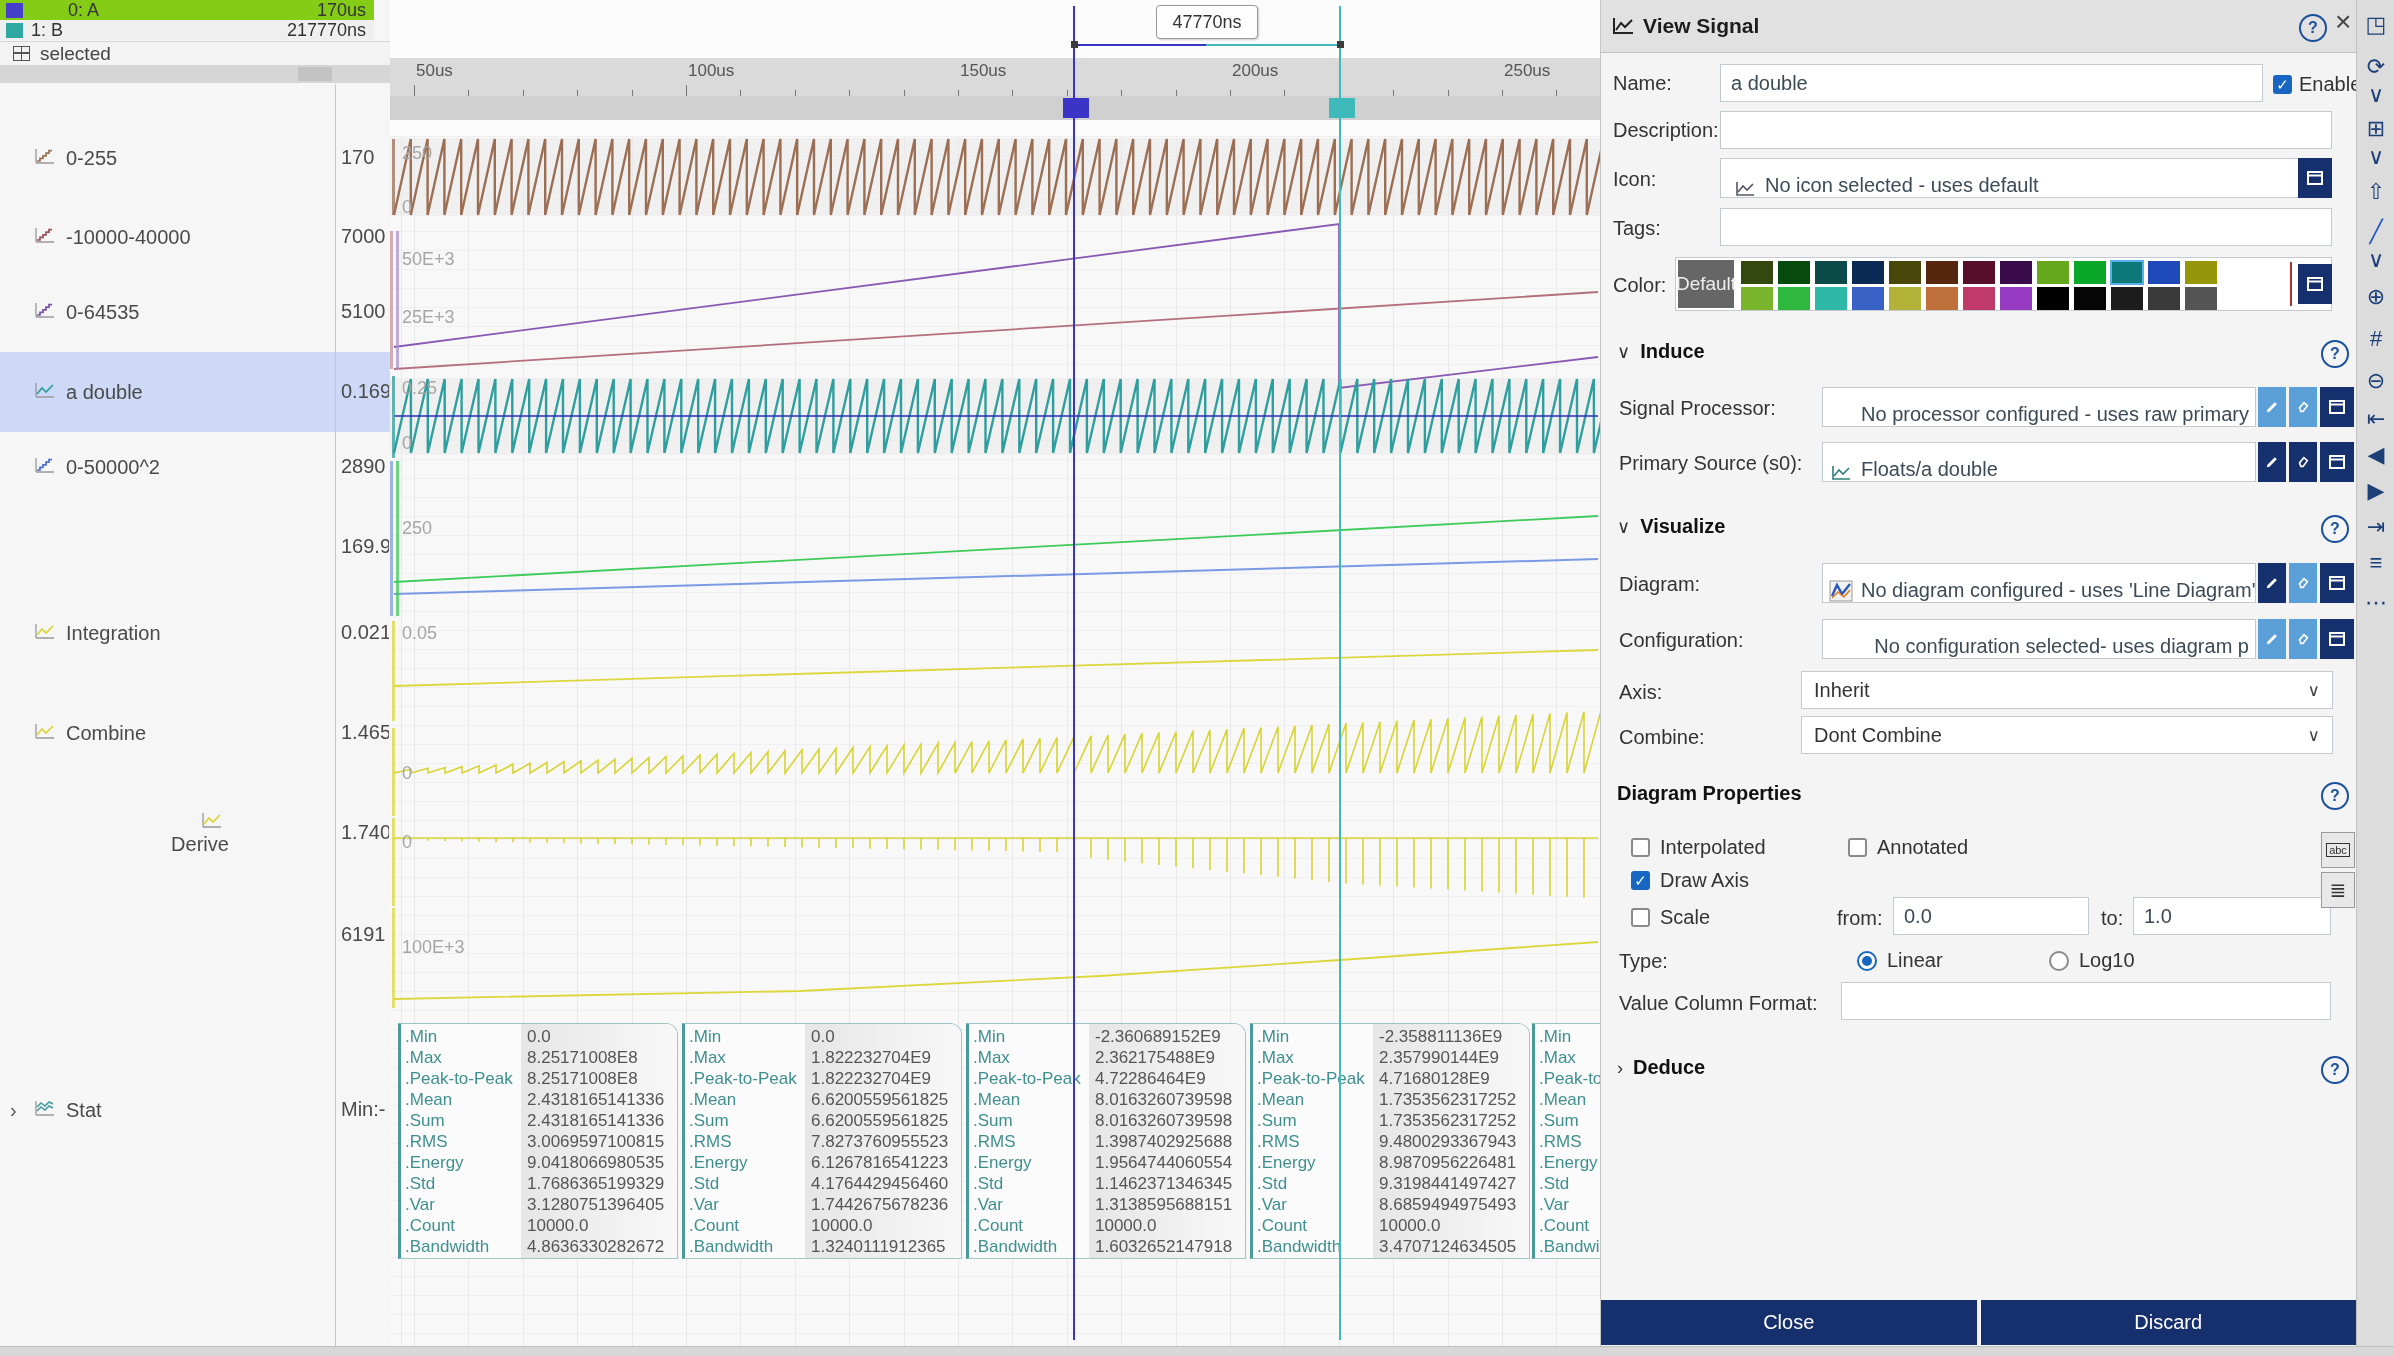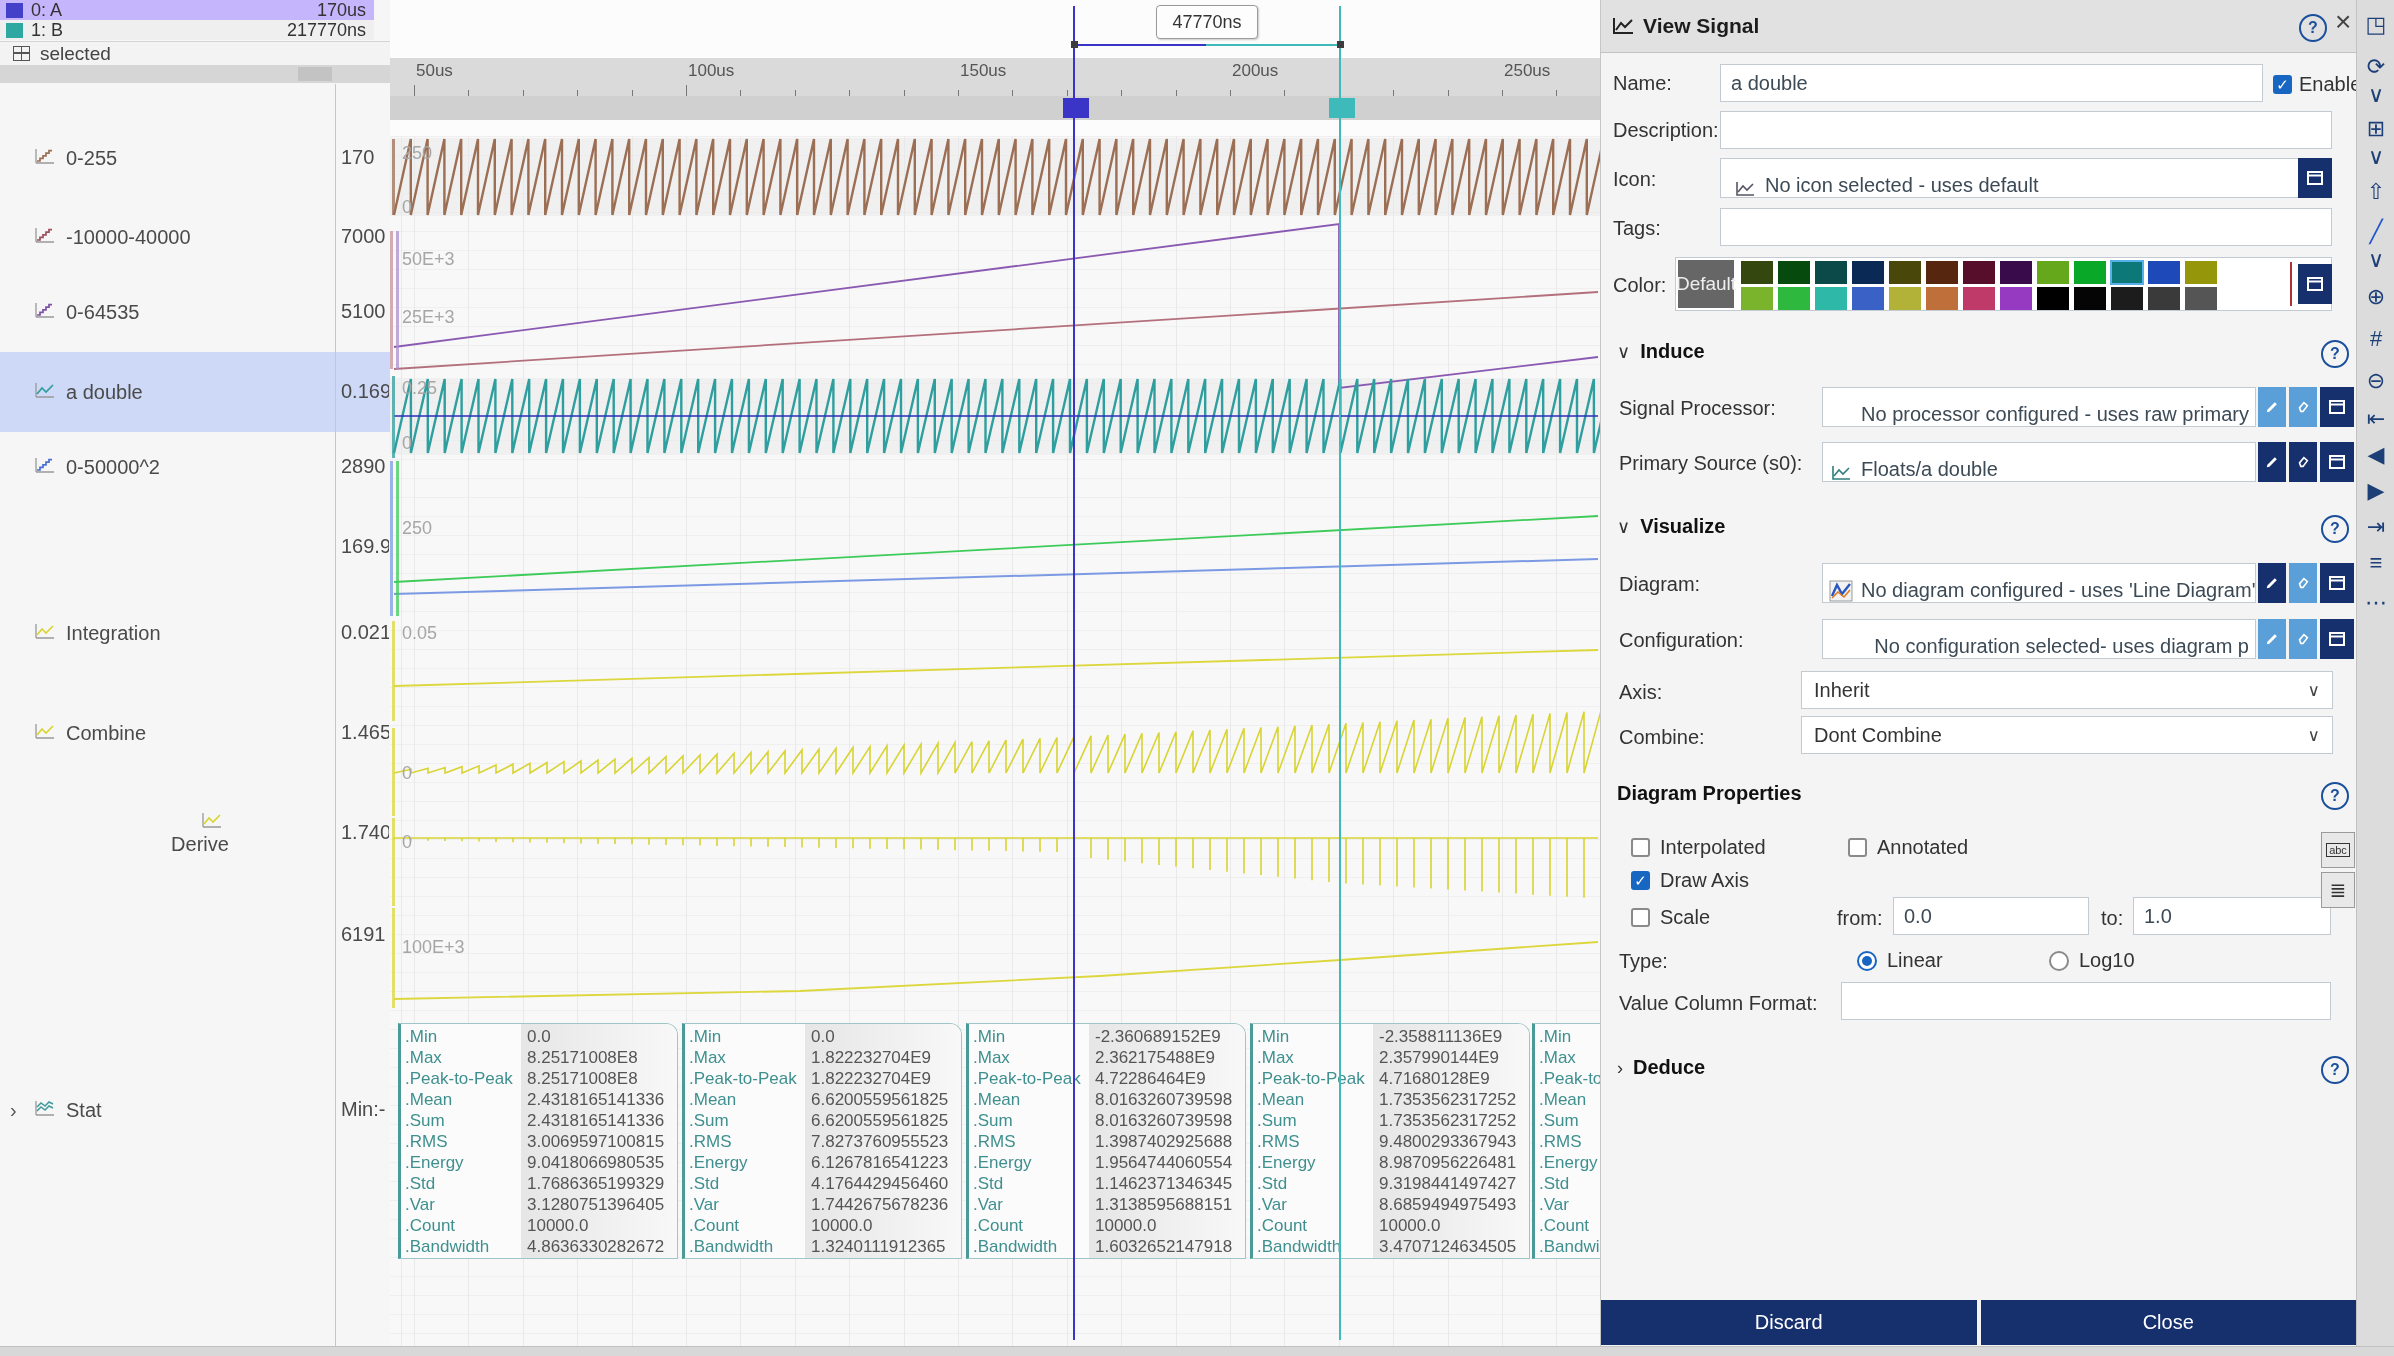--- a/index.html
+++ b/index.html
@@ -5,21 +5,21 @@
   html,body{margin:0;padding:0;}
   body{width:2394px;height:1356px;position:relative;overflow:hidden;
        font-family:"Liberation Sans",sans-serif;background:#f4f4f4;color:#333;}
   .abs{position:absolute;}
 
   
   #sidebar{left:0;top:0;width:390px;height:1346px;background:#f6f6f6;border-right:1px solid #bbb;}
   .cursor-row{position:absolute;left:0;width:374px;height:20px;display:flex;align-items:center;font-size:18px;color:#333;}
   .cursor-row .sw{width:17px;height:15px;margin:0 8px 0 6px;}
   .cursor-row .cv{margin-left:auto;padding-right:8px;}
-  #cursor-row-a{top:0;background:#c4b5fd;}
+  #cursor-row-a{top:0;background:#84cc16;gap:37px;}
   #cursor-row-b{top:20px;background:#efefef;}
   #numeric-header{top:41px;left:0;width:390px;height:23px;background:#f3f3f3;border-top:1px solid #d5d5d5;border-bottom:1px solid #e0e0e0;display:flex;align-items:center;font-size:19px;color:#444;}
   .grid-ico{width:15px;height:13px;border:1.5px solid #555;margin:0 10px 0 13px;position:relative;}
   .grid-ico:before{content:"";position:absolute;left:45%;top:0;bottom:0;width:1.5px;background:#555;}
   .grid-ico:after{content:"";position:absolute;top:40%;left:0;right:0;height:1.5px;background:#555;}
   #side-hscroll{top:65px;left:0;width:390px;height:18px;background:#d6d6d6;}
   #side-hscroll .thumb{position:absolute;left:298px;top:2px;width:34px;height:14px;background:#c3c3c3;}
   #signal-rows{top:84px;left:0;width:390px;height:1262px;overflow:hidden;}
   .sig-row{position:absolute;left:0;width:390px;height:44px;display:flex;align-items:center;}
   .sig-row .nm{font-size:20px;color:#4a4a4a;margin-left:10px;white-space:nowrap;}
@@ -657,22 +657,22 @@
       <span style="font-size:11px;border:1px solid #333;padding:0 2px">abc</span>
     </div>
   <div class="mini-btn" style="left:720px;top:872px">
       <span style="font-size:20px">≣</span>
     </div>
 
   <div class="section-h" style="left:16px;top:1056px"><span class="sec-chev">›</span><span>Deduce</span></div>
   <div class="help-circle abs" style="left:720px;top:1056px">?</div>
 
   <div id="footer-buttons">
+    <div class="foot-btn">Close</div>
     <div class="foot-btn">Discard</div>
-    <div class="foot-btn">Close</div>
   </div>
 </div>
 
 <div id="side-toolbar" class="abs">
     <div class="tb-ico" style="top: 14px;">◳</div>
     <div class="tb-ico" style="top: 56px;">⟳</div>
     <div class="tb-ico" style="top: 84px;">∨</div>
     <div class="tb-ico" style="top: 118px;">⊞</div>
     <div class="tb-ico" style="top: 146px;">∨</div>
     <div class="tb-ico" style="top: 181px;">⇧</div>

